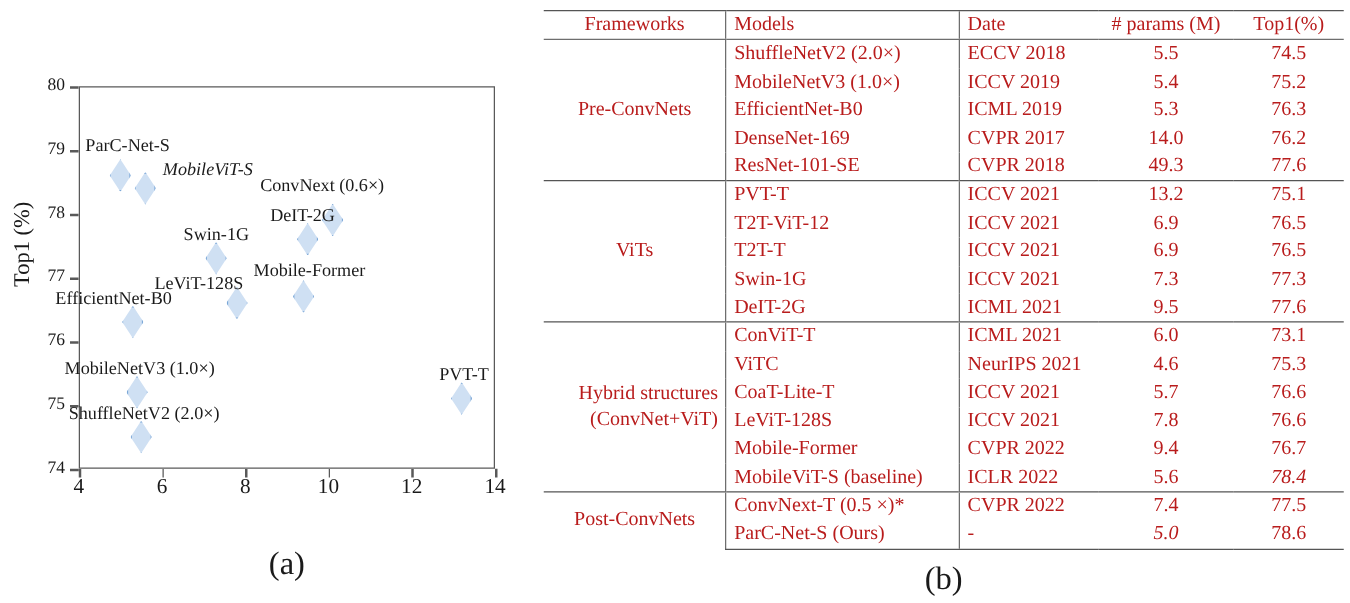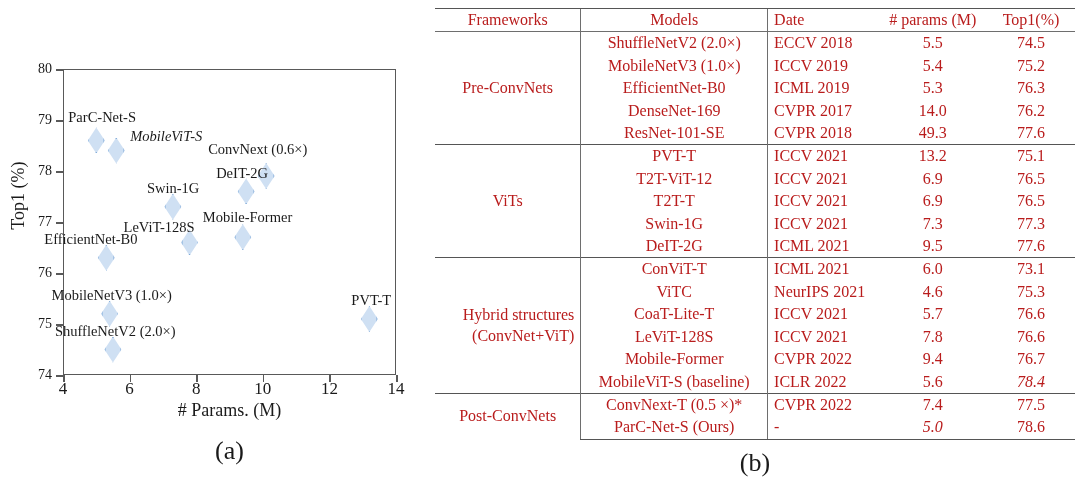--- a/index.html
+++ b/index.html
@@ -81,21 +81,21 @@
     color:#b91c1c;
   }
   #perf-table td,#perf-table th{
     padding:1px 6px;
     font-weight:normal;
     line-height:20.4px;
     height:20.4px;
     vertical-align:middle;
   }
   .col-fw{width:143px;text-align:center;}
-  .col-model{width:200px;text-align:center;padding-left:8px;margin-top:46px;}
+  .col-model{width:200px;text-align:left;padding-left:8px;margin-top:46px;}
   .col-date{width:112px;text-align:left;padding-left:9px;}
   .col-params{width:112px;text-align:center;}
   .col-top1{width:82px;text-align:center;}
 
   .vline-l{border-left:1.4px solid #6e6e6e;}
   #perf-table thead th{border-top:1.8px solid #555;border-bottom:1.4px solid #6e6e6e;}
   .grp-top td{border-top:1.4px solid #6e6e6e;}
   .grp-thick td{border-top:1.8px solid #555;}
   .tbl-bottom td{border-bottom:1.8px solid #555;}
 
@@ -161,21 +161,20 @@
         <div class="pt-label" style="left: 123.54px; top: 220.4px;">LeViT-128S</div>
         <div class="marker" title="EfficientNet-B0" style="left: 106.29px; top: 257.7px; background: rgb(207, 224, 243); border-color: rgb(123, 167, 215);"></div>
         <div class="pt-label" style="left: 44.29px; top: 231.7px;">EfficientNet-B0</div>
         <div class="marker" title="MobileNetV3 (1.0×)" style="left: 109.62px; top: 313.8px; background: rgb(207, 224, 243); border-color: rgb(123, 167, 215);"></div>
         <div class="pt-label" style="left: 51.62px; top: 287.8px;">MobileNetV3 (1.0×)</div>
         <div class="marker" title="ShuffleNetV2 (2.0×)" style="left: 112.95px; top: 349.5px; background: rgb(207, 224, 243); border-color: rgb(123, 167, 215);"></div>
         <div class="pt-label" style="left: 54.95px; top: 323.5px;">ShuffleNetV2 (2.0×)</div>
         <div class="marker" title="PVT-T" style="left: 369.36px; top: 318.9px; background: rgb(207, 224, 243); border-color: rgb(123, 167, 215);"></div>
         <div class="pt-label" style="left: 351.36px; top: 292.9px;">PVT-T</div>
       </div>
-    <div id="xlabel-a"># Params. (M)</div>
     <div id="caption-a">(a)</div>
   </div>
 
   <div id="figure-b">
     <table id="perf-table">
       <thead>
         <tr>
           <th class="col-fw">Frameworks</th>
           <th class="col-model vline-l">Models</th>
           <th class="col-date vline-l">Date</th>

